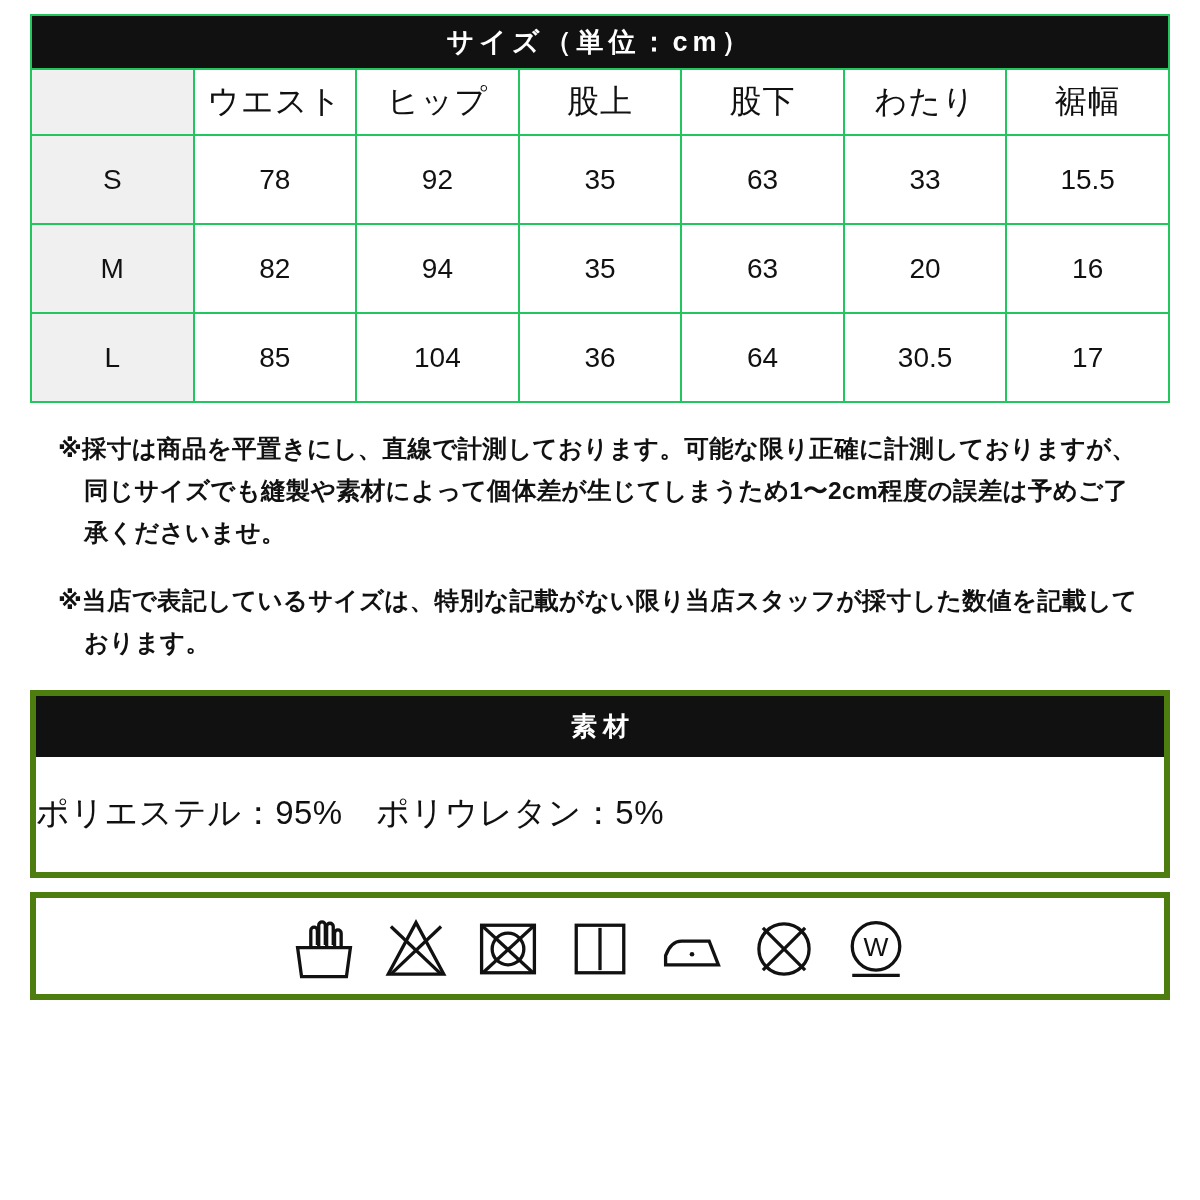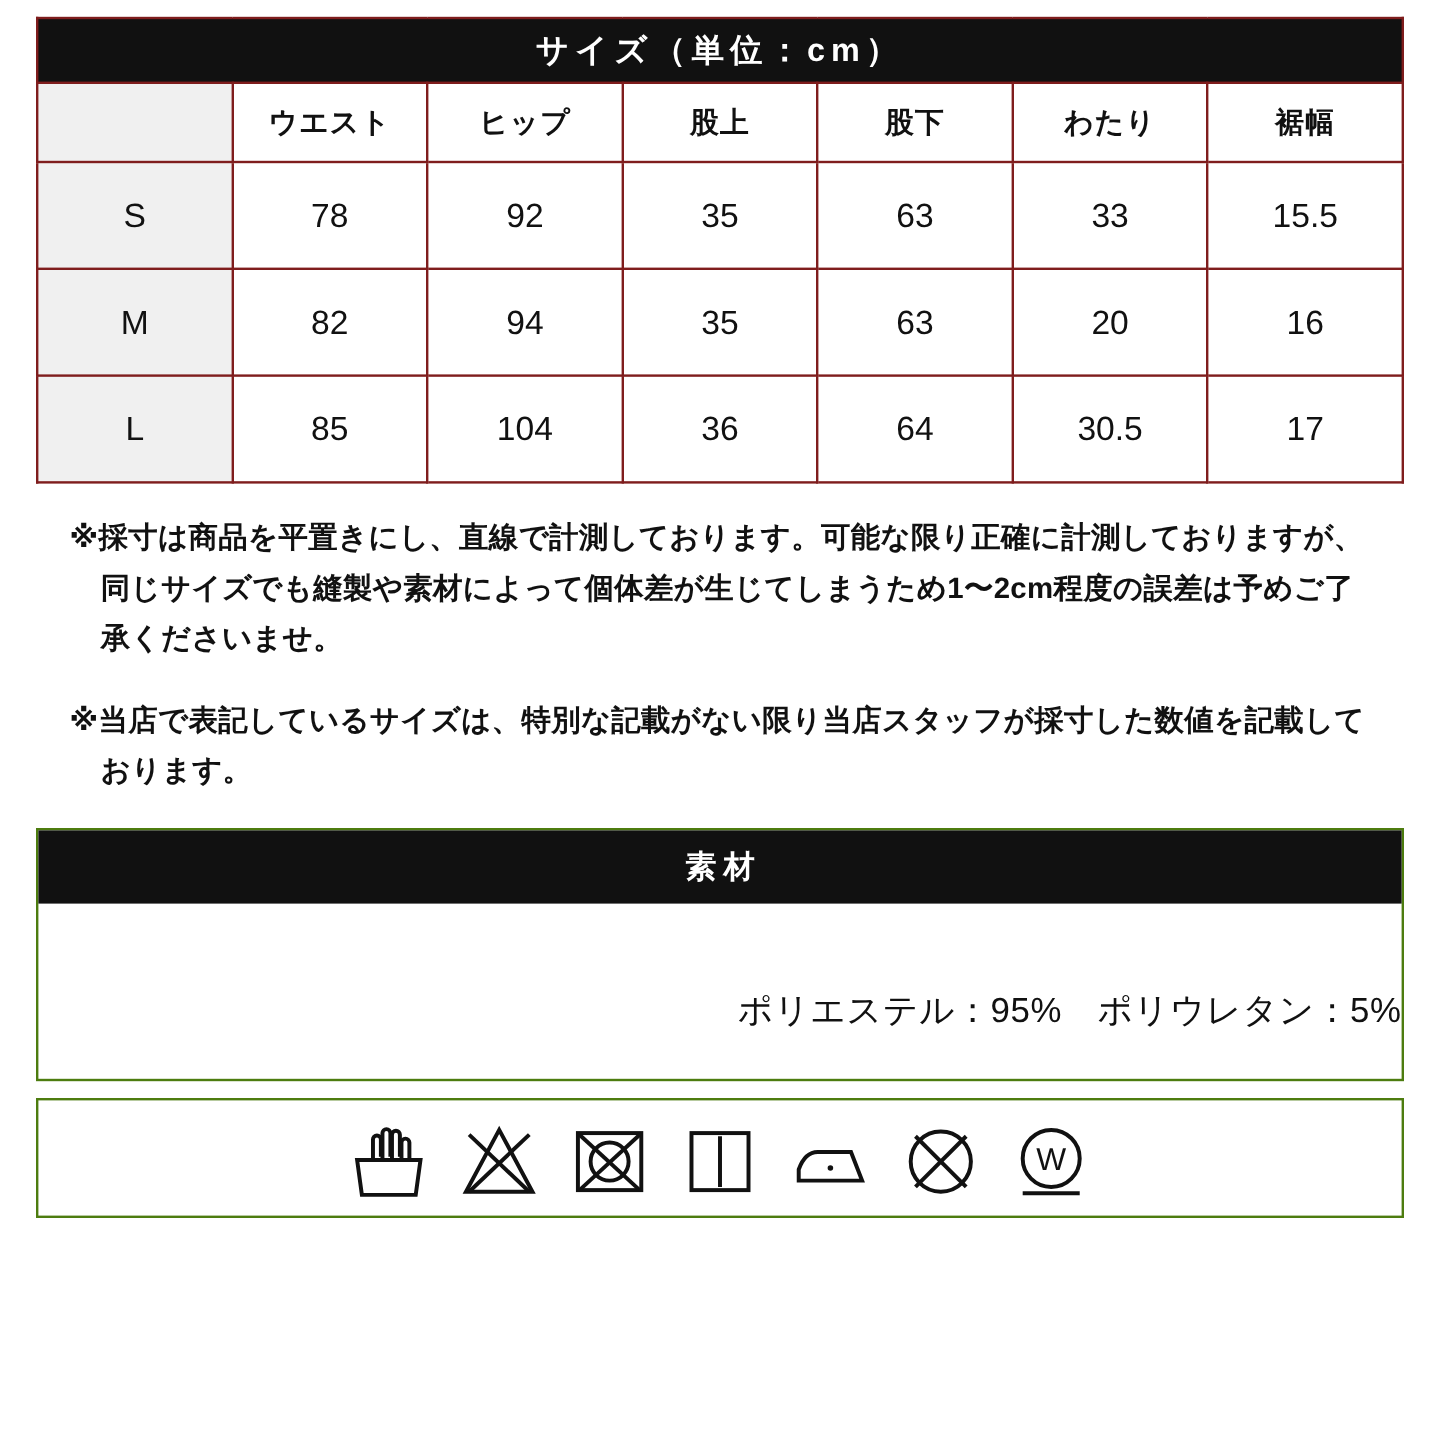--- a/index.html
+++ b/index.html
@@ -20,37 +20,37 @@
   }
 
   
   .size-table {
     width: 1140px;
     border-collapse: collapse;
     margin-top: 14px;
     table-layout: fixed;
   }
   .size-table td, .size-table th {
-    border: 2px solid #7f1d1d;
+    border: 2px solid #22c55e;
     text-align: center;
     vertical-align: middle;
   }
   .size-title {
     background: #111111;
     color: #ffffff;
     font-size: 27px;
     font-weight: bold;
     letter-spacing: 5px;
     height: 54px;
     border: 2px solid #111111;
   }
   .col-head {
     background: #ffffff;
-    font-size: 24px;
-    font-weight: bold;
+    font-size: 32px;
+    font-weight: normal;
     height: 66px;
     letter-spacing: 1px;
   }
   .col-head.blank { background: #f0f0f0; }
   .row-head {
     background: #f0f0f0;
     font-size: 29px;
     font-weight: bold;
     width: 148px;
   }
@@ -74,38 +74,37 @@
     margin-bottom: 26px;
   }
   .note-hanging {
     padding-left: 26px;
     text-indent: -26px;
   }
 
   
   .section {
     width: 1140px;
-    border: 2px solid #4d7c0f;
+    border: 6px solid #4d7c0f;
     margin-top: 14px;
   }
   .section-header {
     background: #111111;
     color: #ffffff;
     font-size: 26px;
     font-weight: bold;
     letter-spacing: 6px;
     text-align: center;
     padding: 13px 0 13px 6px;
   }
   .section-body {
-    text-align: right;
-    font-size: 29px;
+    text-align: left;
+    font-size: 33px;
     padding: 34px 0 36px 0;
     letter-spacing: 0.5px;
-    margin-top: 36px;
   }
   .care-body {
     padding: 18px 0 12px 0;
     display: flex;
     justify-content: center;
     align-items: center;
     gap: 26px;
   }
   .care-icon { width: 66px; height: 66px; }
   .care-icon svg { display: block; width: 66px; height: 66px; }

